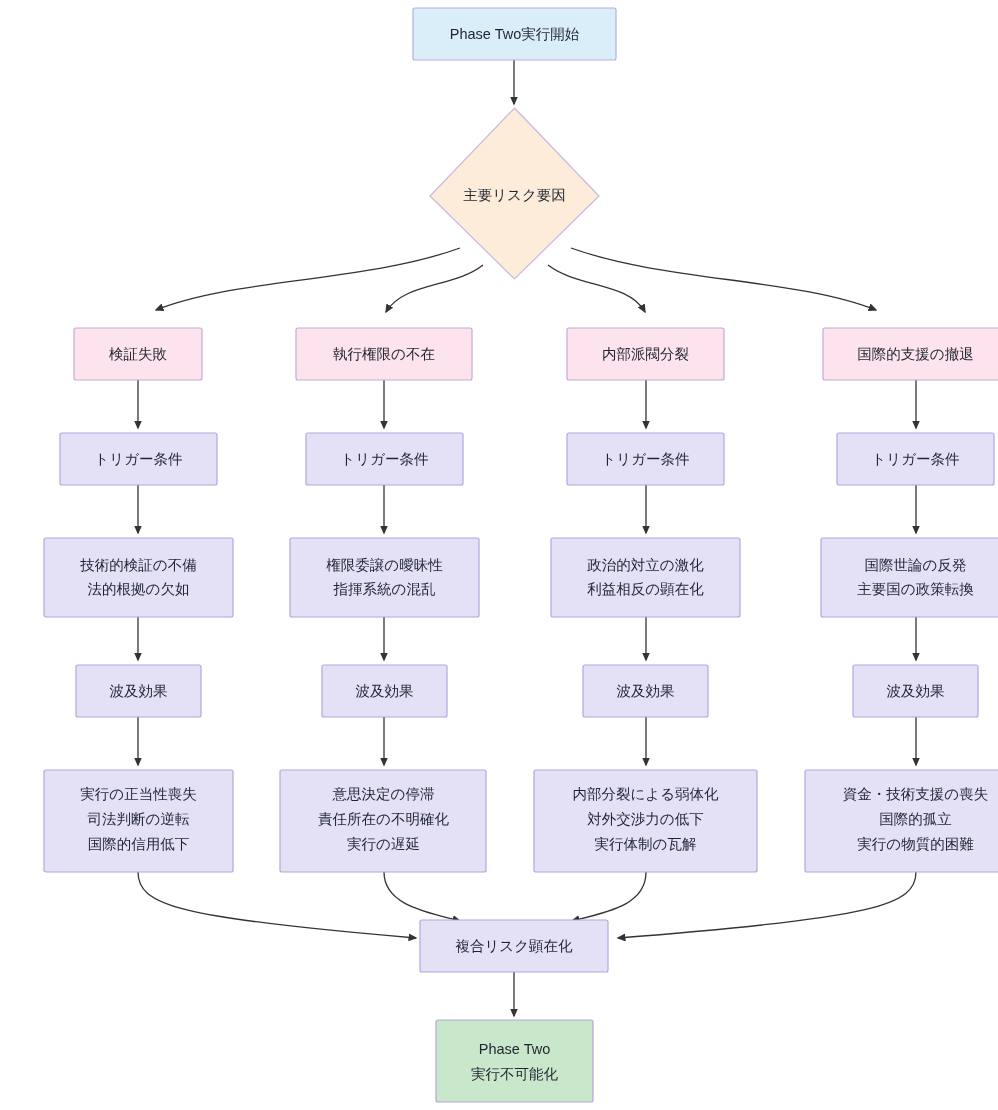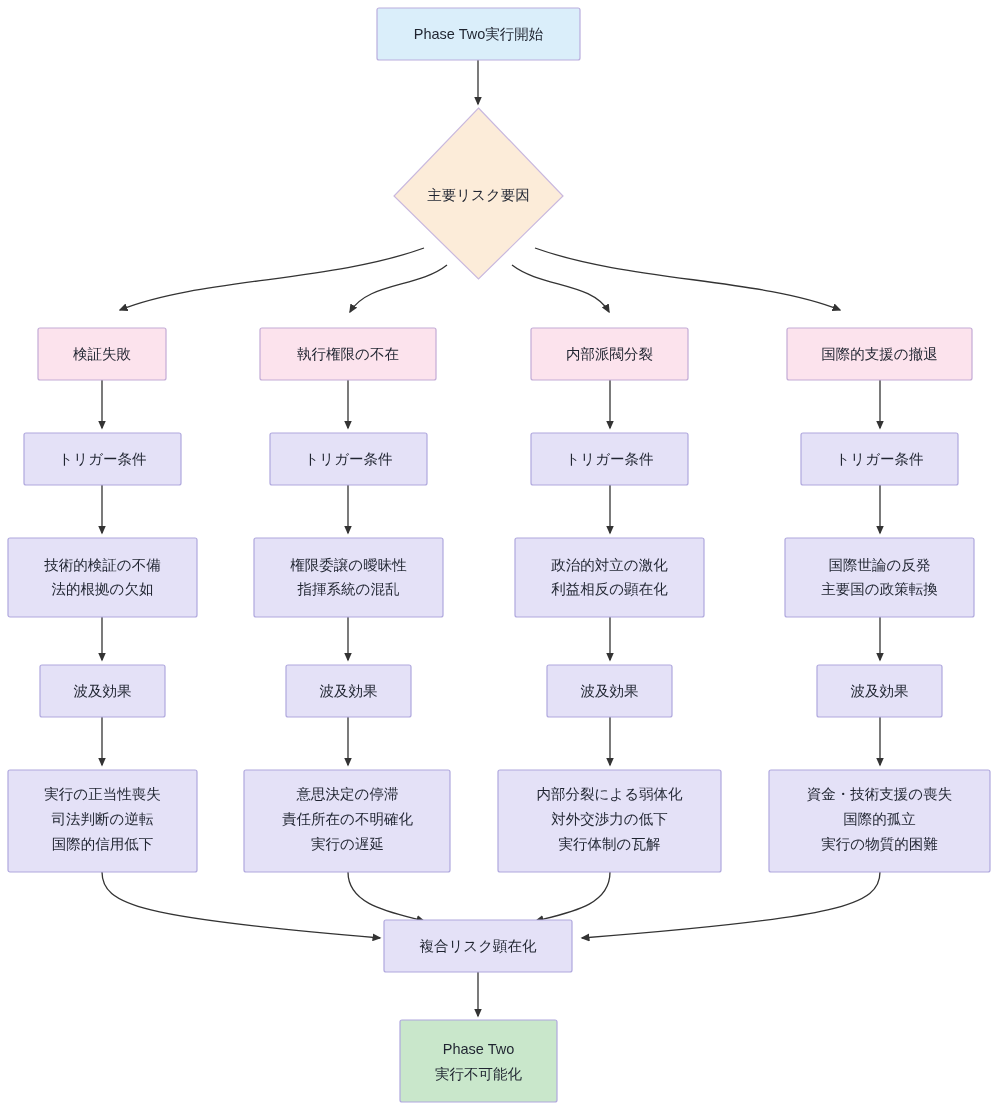--- a/index.html
+++ b/index.html
@@ -10,20 +10,21 @@
   body {
     width: 998px;
     height: 1110px;
     font-family: "Liberation Sans", "DejaVu Sans", sans-serif;
     overflow: hidden;
   }
   #flowchart-root {
     position: relative;
     width: 896px;
     height: 1110px;
+    margin-left: 36px;
   }
   svg#flow-svg {
     position: absolute;
     top: 0;
     left: 0;
     width: 998px;
     height: 1110px;
   }
   .node-rect {
     stroke-width: 1.2px;

